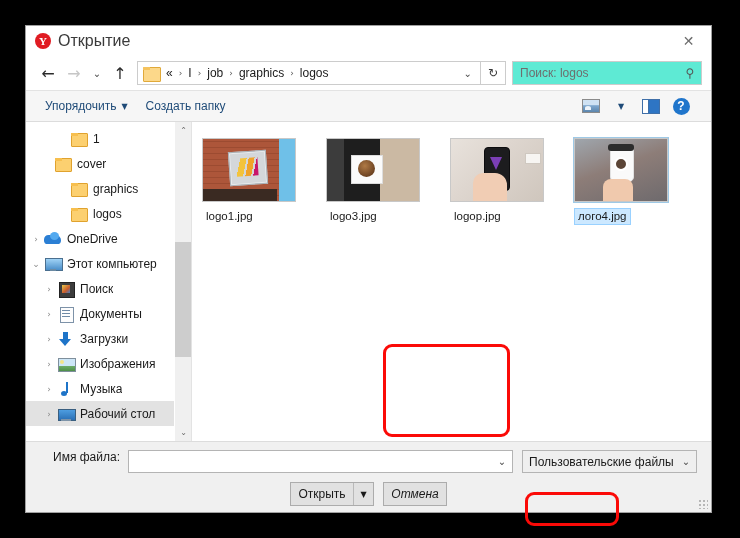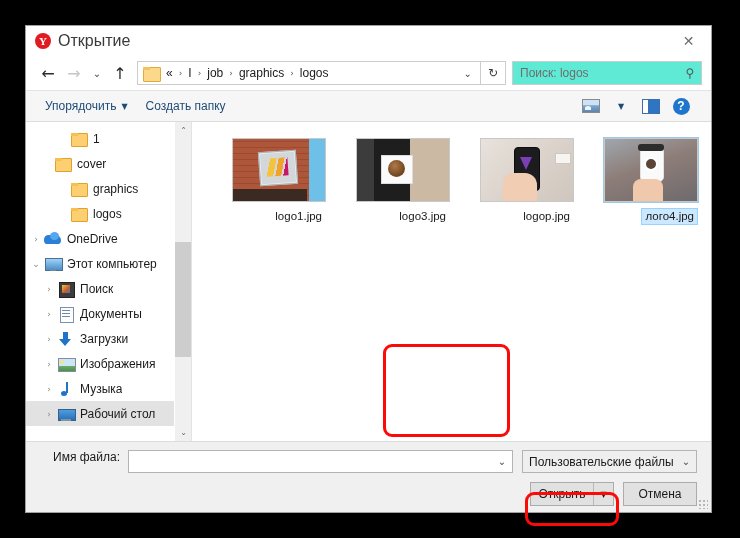--- a/index.html
+++ b/index.html
@@ -447,21 +447,21 @@
   .file-grid {
     display: flex;
     flex-wrap: wrap;
     align-content: flex-start;
   }
   .file-item {
     width: 124px;
     height: 104px;
     display: flex;
     flex-direction: column;
-    align-items: flex-end;
+    align-items: flex-start;
     padding-top: 4px;
   }
   .file-item.selected .thumb-wrap { box-shadow: 0 0 0 1px #9ec9e6; }
   .file-item.selected .file-label {
     background: #cce8ff;
     border: 1px solid #99d1ff;
   }
   .thumb-wrap {
     width: 94px; height: 64px;
     display: flex; align-items: center; justify-content: center;
@@ -659,21 +659,21 @@
   .ftype-value {
     flex: 1 1 auto;
     font-size: 12px;
     color: #1a1a1a;
     padding-left: 6px;
     overflow: hidden;
     white-space: nowrap;
   }
   .brow {
     display: flex;
-    justify-content: flex-end;
+    justify-content: center;
     align-items: center;
     gap: 9px;
   }
   .split-btn {
     display: flex;
     height: 24px;
     border: 1px solid #acacac;
     background: #e1e1e1;
     flex: 0 0 auto;
   }
@@ -685,27 +685,28 @@
   }
   .split-arrow {
     width: 20px;
     border-left: 1px solid #b9b9b9;
     display: flex; align-items: center; justify-content: center;
     font-size: 8px;
     color: #1a1a1a;
     font-family: "DejaVu Sans", sans-serif;
   }
   .cancel-btn {
-    width: 74px; height: 24px;
+    width: 64px; height: 24px;
     border: 1px solid #acacac;
     background: #e1e1e1;
     display: flex; align-items: center; justify-content: center;
     font-size: 12px;
     color: #1a1a1a;
     flex: 0 0 auto;
+    font-style: italic;
   }
   .grip {
     position: absolute;
     right: 3px; bottom: 3px;
     width: 10px; height: 10px;
     background-image:
       radial-gradient(#b0b0b0 40%, transparent 42%);
     background-size: 4px 4px;
     opacity: .9;
   }

